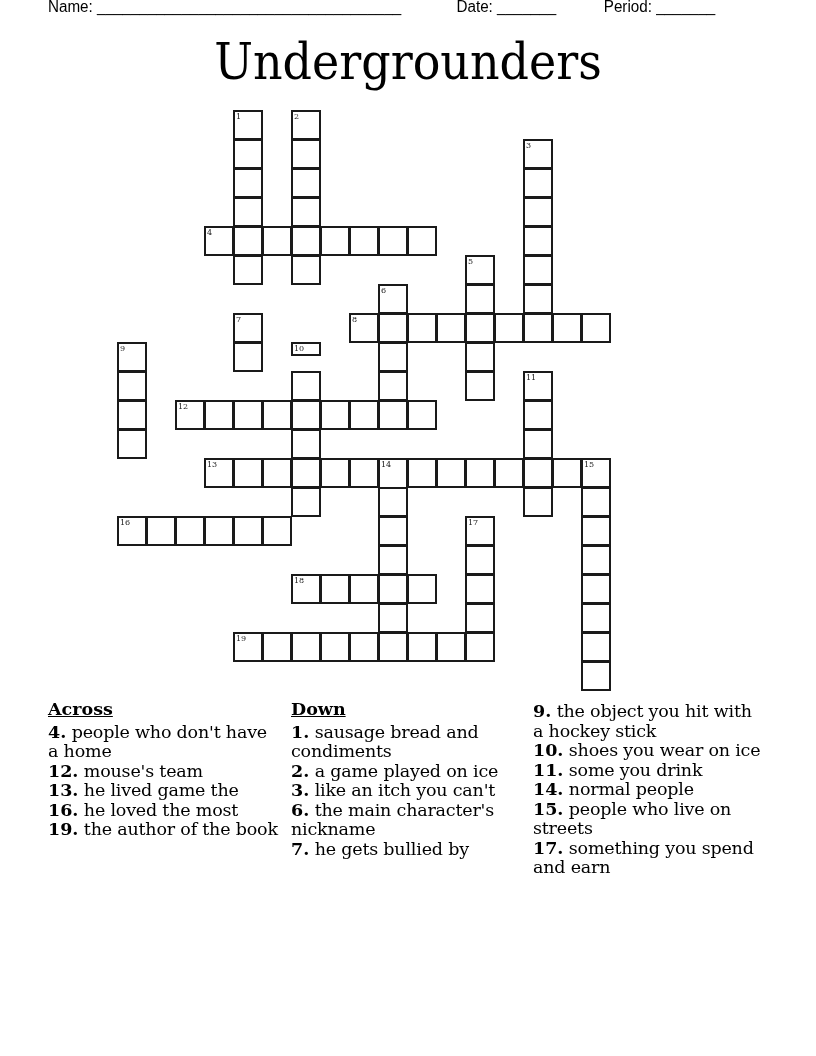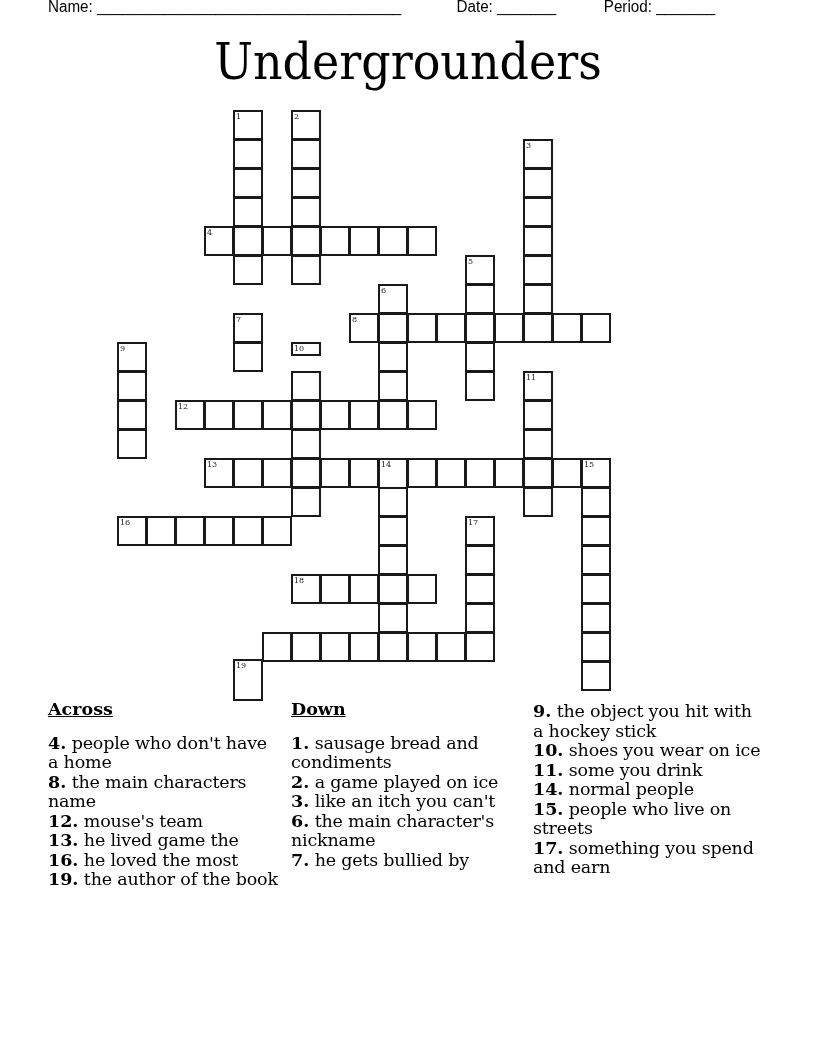--- a/index.html
+++ b/index.html
@@ -18,21 +18,21 @@
   .grid { position: absolute; left: 0; top: 0; width: 816px; height: 700px; }
   .cell {
     position: absolute; width: 29px; height: 29px; box-sizing: border-box;
     border: 2px solid #1a1a1a; background: #fff;
   }
   .cell .num {
     position: absolute; left: 1px; top: 0px; font-family: "DejaVu Serif", serif;
     font-size: 8px; line-height: 9px; color: #222;
   }
   .clues { position: absolute; top: 700px; font-family: "DejaVu Serif", serif; font-size: 17.5px; line-height: 19.5px; }
-  .clues .heading { font-weight: bold; text-decoration: underline; margin-bottom: 14px; }
+  .clues .heading { font-weight: bold; text-decoration: underline; margin-bottom: 3px; }
   .clues .clue { margin: 0; }
   .clues .clue b { font-weight: bold; }
   .col-across { left: 48px; width: 230px; }
   .col-down { left: 291px; width: 230px; }
   .col-down2 { left: 533px; width: 230px; top: 702px; }
   .clue-text { letter-spacing: -0.2px; }
 </style>
 </head>
 <body>
 
@@ -179,36 +179,35 @@
     <div class="cell" style="left: 465px; top: 545px; width: 30px; height: 30px;"></div>
     <div class="cell" style="left: 465px; top: 574px; width: 30px; height: 30px;"></div>
     <div class="cell" style="left: 465px; top: 603px; width: 30px; height: 30px;"></div>
     <div class="cell" style="left: 465px; top: 632px; width: 30px; height: 30px;"></div>
     <div class="cell" style="left: 291px; top: 574px; width: 30px; height: 30px;">
       <span class="num">18</span>
     </div>
     <div class="cell" style="left: 320px; top: 574px; width: 30px; height: 30px;"></div>
     <div class="cell" style="left: 349px; top: 574px; width: 30px; height: 30px;"></div>
     <div class="cell" style="left: 407px; top: 574px; width: 30px; height: 30px;"></div>
-    <div class="cell" style="left: 233px; top: 659px; width: 30px; height: 42px;">
+    <div class="cell" style="left: 233px; top: 632px; width: 30px; height: 30px;">
       <span class="num">19</span>
     </div>
     <div class="cell" style="left: 262px; top: 632px; width: 30px; height: 30px;"></div>
     <div class="cell" style="left: 291px; top: 632px; width: 30px; height: 30px;"></div>
     <div class="cell" style="left: 320px; top: 632px; width: 30px; height: 30px;"></div>
     <div class="cell" style="left: 349px; top: 632px; width: 30px; height: 30px;"></div>
     <div class="cell" style="left: 407px; top: 632px; width: 30px; height: 30px;"></div>
     <div class="cell" style="left: 436px; top: 632px; width: 30px; height: 30px;"></div>
   </div>
 
 <div class="clues col-across">
   <div class="heading">Across</div>
   <div>
       <div class="clue"><b>4.</b><span class="clue-text"> people who don't have a home</span></div>
-      <div class="clue"><b>8.</b><span class="clue-text"> the main characters name</span></div>
       <div class="clue"><b>12.</b><span class="clue-text"> mouse's team</span></div>
       <div class="clue"><b>13.</b><span class="clue-text"> he lived game the</span></div>
       <div class="clue"><b>16.</b><span class="clue-text"> he loved the most</span></div>
       <div class="clue"><b>19.</b><span class="clue-text"> the author of the book</span></div>
     </div>
 </div>
 
 <div class="clues col-down">
   <div class="heading">Down</div>
   <div>

